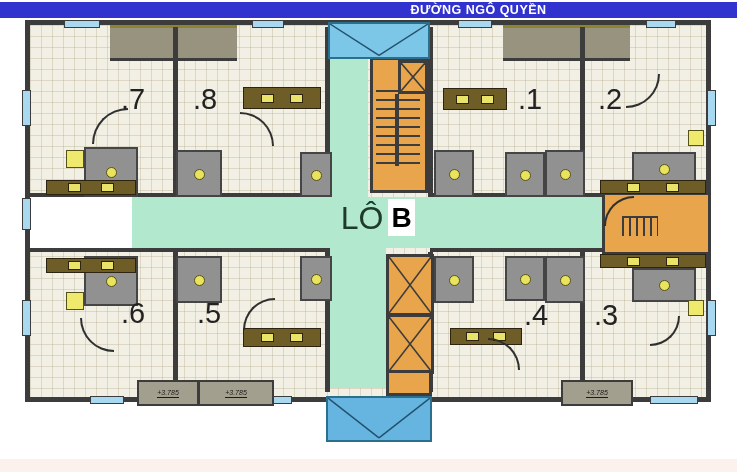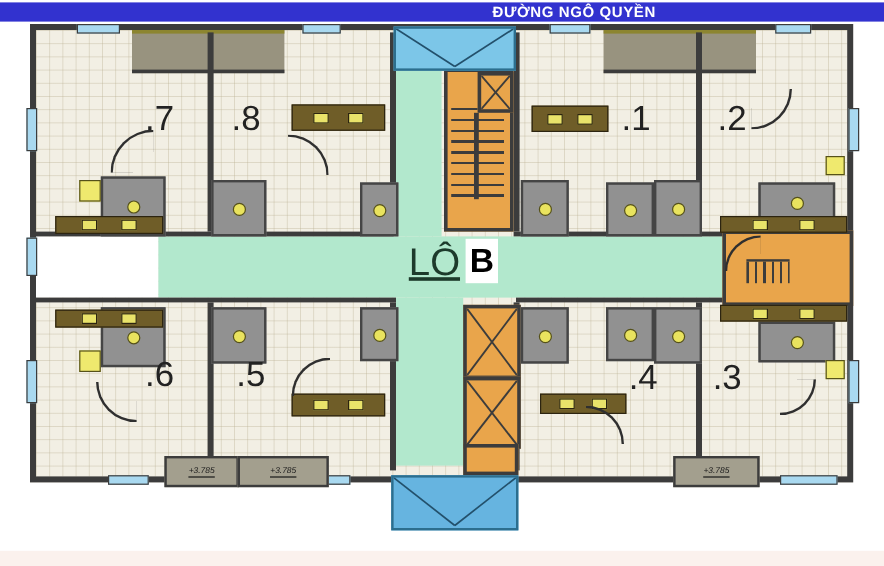--- a/index.html
+++ b/index.html
@@ -216,18 +216,18 @@
 
   <div class="abs unit-label" style="left:103px;top:81px;">.7</div>
   <div class="abs unit-label" style="left:175px;top:81px;">.8</div>
   <div class="abs unit-label" style="left:500px;top:81px;">.1</div>
   <div class="abs unit-label" style="left:580px;top:81px;">.2</div>
   <div class="abs unit-label" style="left:103px;top:295px;">.6</div>
   <div class="abs unit-label" style="left:179px;top:295px;">.5</div>
   <div class="abs unit-label" style="left:506px;top:297px;">.4</div>
   <div class="abs unit-label" style="left:576px;top:297px;">.3</div>
 
-  <div class="abs lo-label" style="left:336px;top:197px;text-decoration:underline;">LÔ</div>
+  <div class="abs lo-label" style="left:336px;top:197px;">LÔ</div>
   <div class="abs b-box" style="left:388px;top:199px;">B</div>
 
   <div class="abs pinkstrip"></div>
 
 </div>
 
 </body></html>

